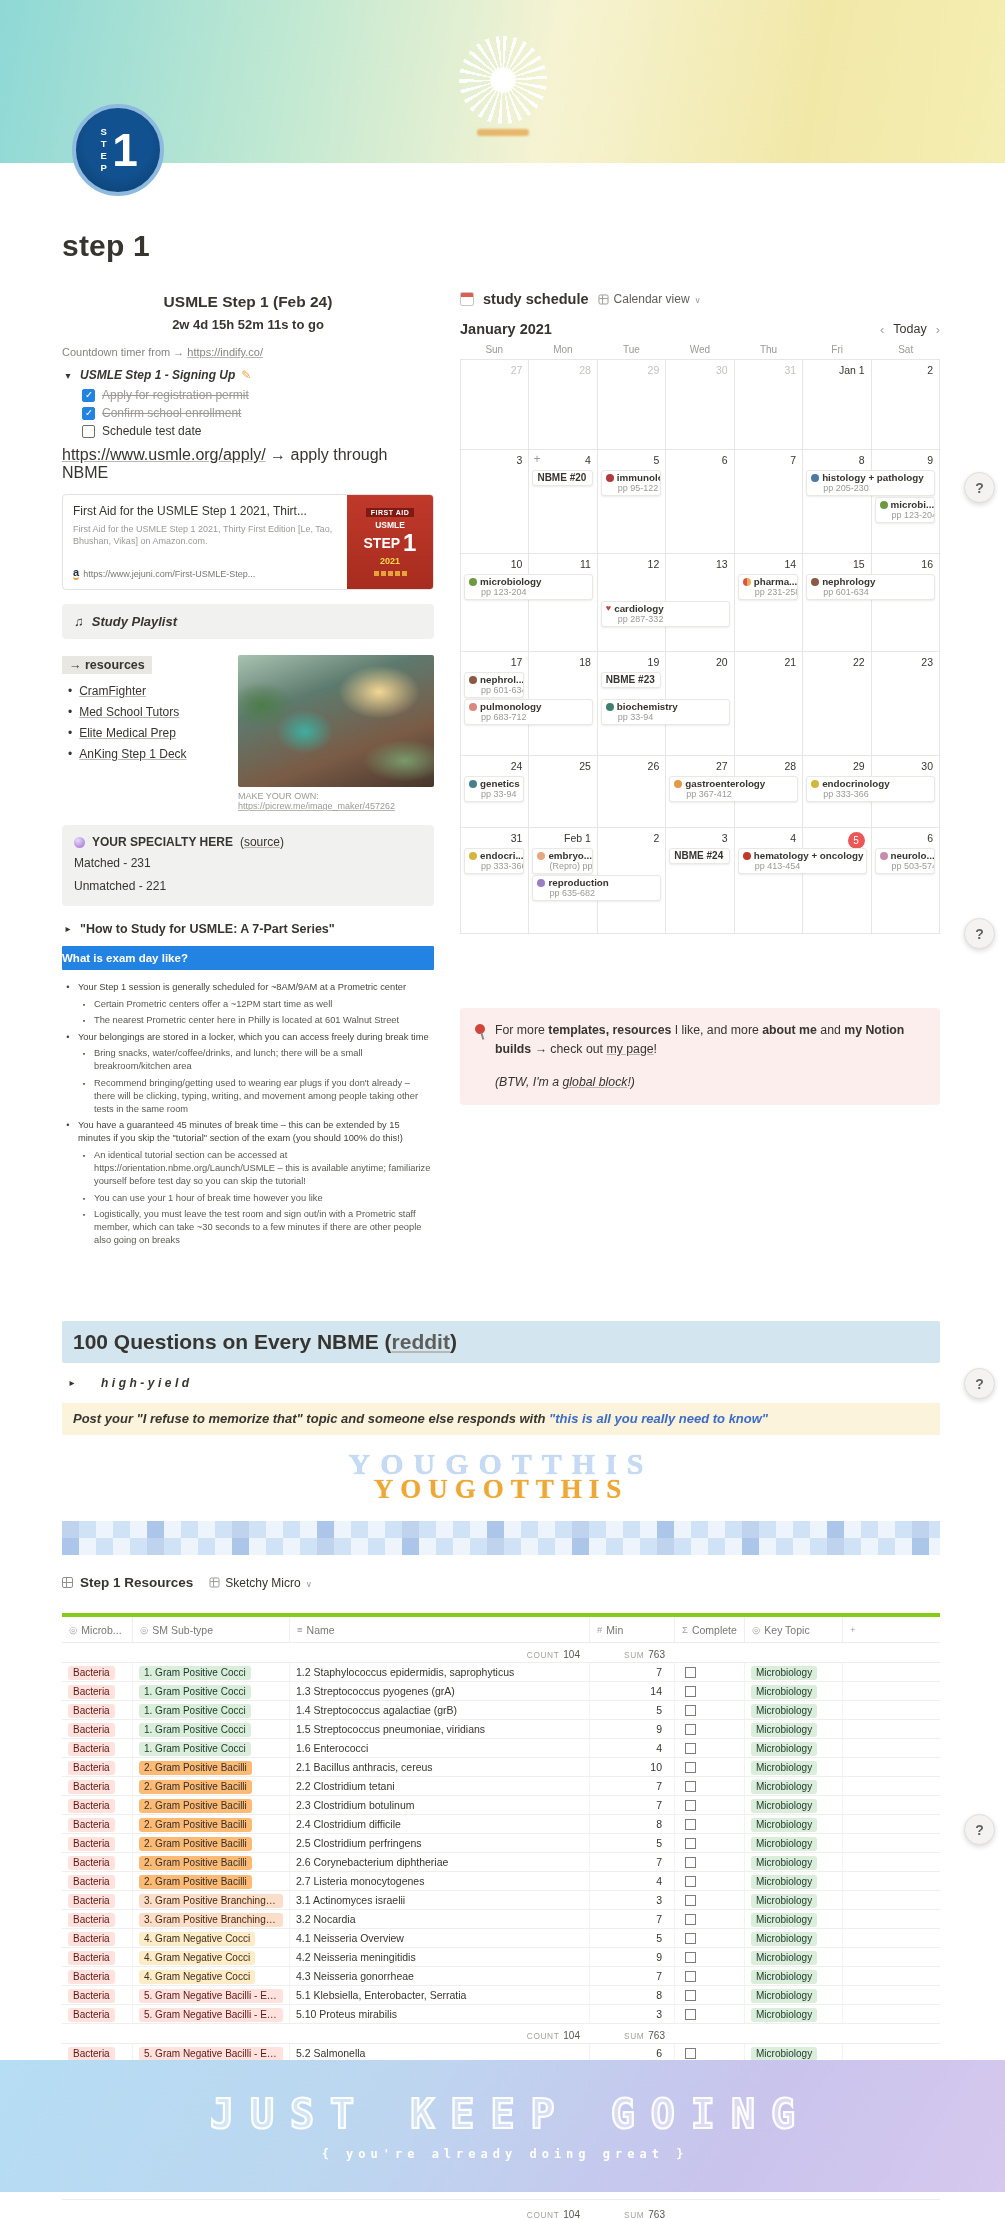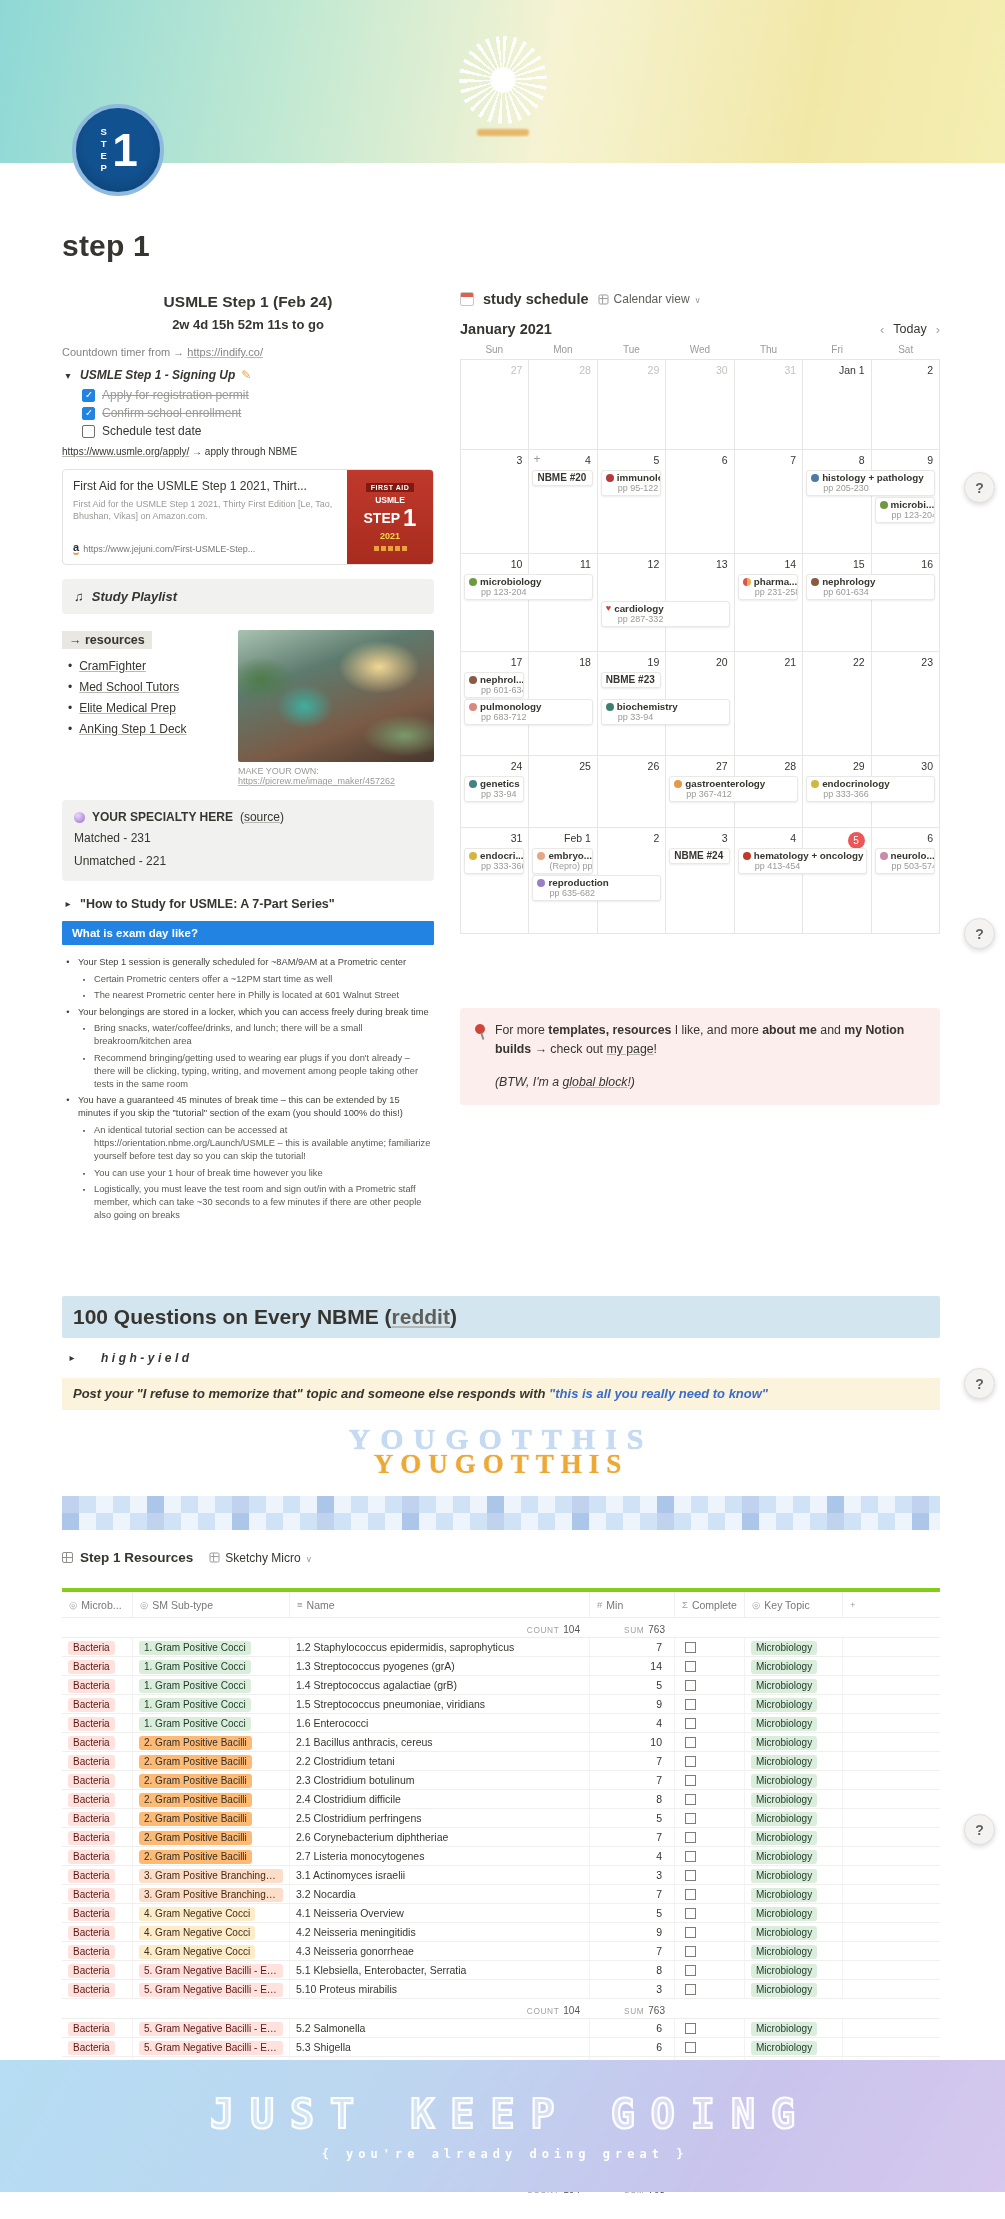--- a/index.html
+++ b/index.html
@@ -44,21 +44,21 @@
   .sig { font-style:italic; font-weight:700; }
   .pencil::before { content:"✎"; color:#e8a33d; font-size:12px; }
 
   .todos { margin:2px 0 8px 20px; }
   .todo { display:flex; gap:7px; align-items:flex-start; margin:4px 0; font-size:12px; cursor:pointer; }
   .cb { width:13px; height:13px; border:1.4px solid #6f6e6b; border-radius:2px; flex:none; margin-top:1px; position:relative; background:#fff; }
   .todo.done .cb { background:#2383e2; border-color:#2383e2; }
   .todo.done .cb::after { content:"✓"; position:absolute; left:2px; top:-1px; font-size:9.5px; color:#fff; }
   .todo.done .todo-label { color:#9b9a97; text-decoration:line-through; }
 
-  .apply-line { font-size:10px; margin:8px 0 12px; }
+  .apply-line { font-size:16px; margin:8px 0 12px; }
 
   .bookmark { display:flex; border:1px solid #e3e2e0; border-radius:4px; overflow:hidden; height:96px; cursor:pointer; }
   .bm-left { flex:1; min-width:0; padding:9px 10px; display:flex; flex-direction:column; }
   .bm-title { font-size:12px; white-space:nowrap; overflow:hidden; text-overflow:ellipsis; }
   .bm-desc { font-size:9px; color:#9b9a97; line-height:1.35; margin-top:5px; height:25px; overflow:hidden; }
   .bm-url { font-size:9px; color:#787774; margin-top:auto; display:flex; align-items:center; gap:4px;
     white-space:nowrap; overflow:hidden; }
   .az { font-weight:800; color:#232f3e; font-size:11px; border-bottom:2px solid #f19a38; line-height:1; border-radius:0 0 4px 4px; }
   .bm-cover { width:86px; flex:none; background:linear-gradient(#c0392b,#a72c1f); display:flex; flex-direction:column;
     align-items:center; justify-content:center; gap:1px; color:#fff; }
@@ -95,21 +95,21 @@
   .spec-title { display:flex; align-items:center; gap:7px; font-weight:700; }
   .crystal { width:11px; height:11px; border-radius:50%; flex:none;
     background:radial-gradient(circle at 35% 30%, #ead9f9, #9b6dd0); }
   .sp-src { font-weight:400; }
   .sp-src::before { content:"("; } .sp-src::after { content:")"; }
   .spec-line { margin-top:6px; line-height:1.45; }
 
   .howto { font-size:12.5px; }
   .howto .b13 { font-weight:700; }
 
-  .examday-head { background:#2383e2; color:#fff; font-weight:700; font-size:11.5px; padding:6px 10px; margin-top:10px; border-radius:1px; }
+  .examday-head { background:#2383e2; color:#fff; font-weight:700; font-size:11.5px; padding:6px 0; margin-top:10px; border-radius:1px; }
   .exam-bullets { padding:8px 2px 0 2px; font-size:9.3px; color:#45453f; }
   .xb { display:flex; gap:6px; margin:3.5px 0; line-height:1.4; }
   .xb.l2 { margin-left:16px; color:#5a5952; }
   .xm { flex:none; width:8px; text-align:center; }
   .xb.l2 .xm { font-size:7px; padding-top:2px; }
 
   
   .cal-top { display:flex; align-items:center; gap:9px; margin-top:2px; }
   .cal-emoji { width:14px; height:14px; background:#fff; border:1px solid #c9c7c3; border-radius:2px; position:relative; }
   .cal-emoji::before { content:""; position:absolute; left:0; right:0; top:0; height:4px; background:#e05d51; border-radius:1px 1px 0 0; }

